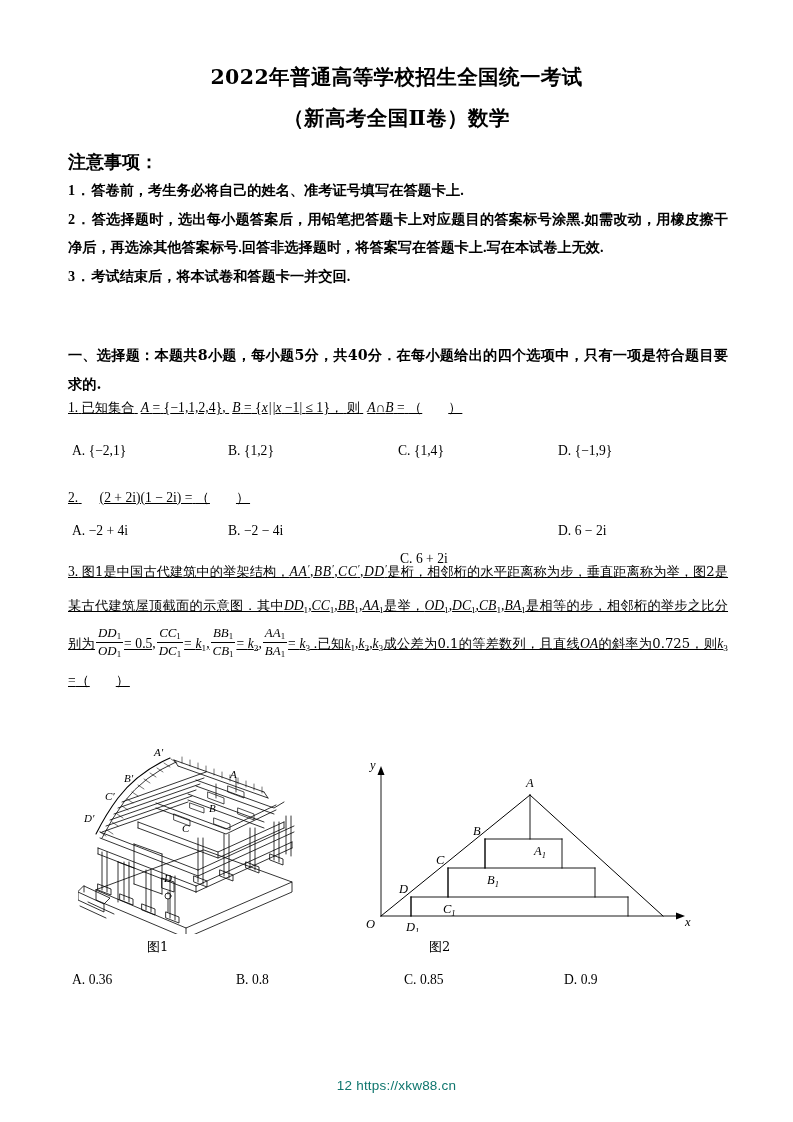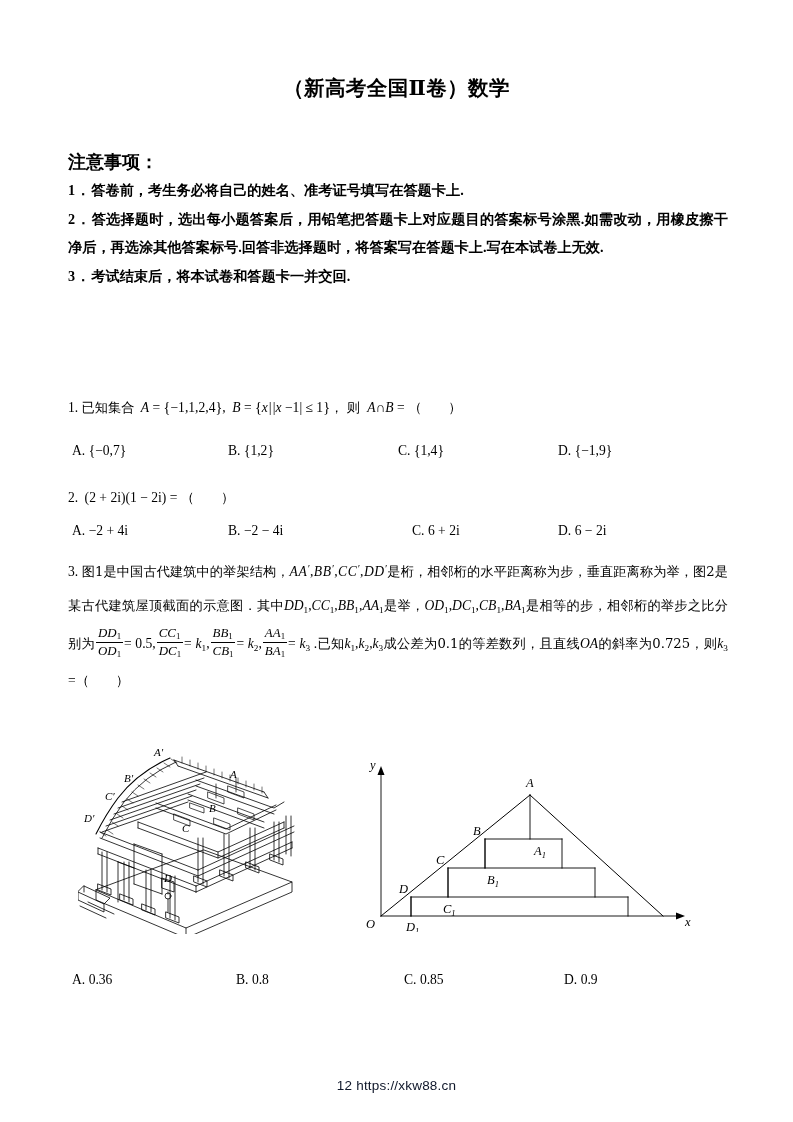--- a/index.html
+++ b/index.html
@@ -69,20 +69,21 @@
     line-height: 28.5px;
     text-align: justify;
     text-justify: inter-ideograph;
   }
 
   
   .q { position: absolute; left: 68px; width: 660px; font-size: 13.6px; }
   .qline {
     line-height: 30px;
     font-family: "Liberation Serif", "DejaVu Serif", serif;
+    text-decoration: underline;
   }
   .cn { font-family: "DejaVu Serif", "Liberation Serif", serif; font-size: 13.2px; }
   .mi { font-style: italic; font-family: "Liberation Serif", serif; }
   .mn { font-style: normal; font-family: "Liberation Serif", serif; }
   .paren-blank { letter-spacing: 0.5px; }
   .paren-blank .gap { display: inline-block; width: 26px; }
 
   sub { font-size: 0.68em; vertical-align: -0.28em; font-style: italic; }
   sub.up { font-style: normal; }
   sup.prime { font-size: 0.75em; vertical-align: 0.42em; font-style: italic; }
@@ -98,21 +99,21 @@
   }
   .opt .lbl { font-style: normal; }
 
   
   .setbrace { font-size: 1.05em; }
 
   
   .frac {
     display: inline-block;
     vertical-align: middle;
-    text-align: left;
+    text-align: center;
     line-height: 1.18;
     font-size: 0.95em;
     margin: 0 1px;
     position: relative;
     top: -0.15em;
   }
   .frac .top { display: block; padding: 0 2px; border-bottom: 1px solid #000; }
   .frac .bot { display: block; padding: 0 2px; }
 
   
@@ -127,96 +128,98 @@
   }
 
   
   .footer {
     position: absolute;
     left: 0; top: 1078px;
     width: 793px;
     text-align: center;
     font-family: "Liberation Sans", "DejaVu Sans", sans-serif;
     font-size: 13.5px;
-    color: #0f172a;
+    color: #0f766e;
     letter-spacing: 0.2px;
   }
 </style>
 </head>
 <body>
 
 <div class="page">
 
   <div class="title-block">
+    <div class="title-line1">2022年普通高等学校招生全国统一考试</div>
     <div class="title-line2">（新高考全国Ⅱ卷）数学</div>
   </div>
 
   <div class="notice">
     <div class="notice-head">注意事项：</div>
     <div class="notice-item">
       <span class="num">1．</span><span>答卷前，考生务必将自己的姓名、准考证号填写在答题卡上.</span>
     </div>
     <div class="notice-item">
       <span class="num">2．</span><span>答选择题时，选出每小题答案后，用铅笔把答题卡上对应题目的答案标号涂黑.如需改动，用橡皮擦干净后，再选涂其他答案标号.回答非选择题时，将答案写在答题卡上.写在本试卷上无效.</span>
     </div>
     <div class="notice-item">
       <span class="num">3．</span><span>考试结束后，将本试卷和答题卡一并交回.</span>
     </div>
   </div>
 
+  <div class="section-head">一、选择题：本题共8小题，每小题5分，共40分．在每小题给出的四个选项中，只有一项是符合题目要求的.</div>
 
   <div class="q" style="top:392px;">
     <div class="qline">
       <span class="mn">1.</span>
       <span class="cn">已知集合</span>
       <span class="mi" style="margin-left:3px;">A</span> <span class="mn">=</span>
       <span class="setbrace">{</span><span class="mn">−1,1,2,4</span><span class="setbrace">}</span><span class="mn">,</span>
       <span class="mi" style="margin-left:3px;">B</span> <span class="mn">=</span>
       <span class="setbrace">{</span><span class="mi">x</span><span class="setbrace" style="margin:0 1px;">|</span><span class="mn">|</span><span class="mi">x</span> <span class="mn">−1</span><span class="mn">|</span> <span class="mn">≤ 1</span><span class="setbrace">}</span><span class="cn">，</span>
       <span class="cn">则</span>
       <span class="mi" style="margin-left:4px;">A</span><span class="mn">∩</span><span class="mi">B</span> <span class="mn">=</span>
       <span class="paren-blank">（<span class="gap"></span>）</span>
     </div>
   </div>
   <div class="options" style="top:443px;">
     <div class="opt" style="left:4px;">
       <span class="lbl">A.</span>
-      <span>{−0,7}</span>
+      <span>{−2,1}</span>
     </div>
     <div class="opt" style="left:160px;">
       <span class="lbl">B.</span>
       <span>{1,2}</span>
     </div>
     <div class="opt" style="left:330px;">
       <span class="lbl">C.</span>
       <span>{1,4}</span>
     </div>
     <div class="opt" style="left:490px;">
       <span class="lbl">D.</span>
       <span>{−1,9}</span>
     </div>
   </div>
 
   <div class="q" style="top:483px;">
     <div class="qline">
       <span class="mn">2.</span>
-      <span class="mn" style="margin-left:3px;">(2 + 2i)(1 − 2i) =</span>
+      <span class="mn" style="margin-left:18px;">(2 + 2i)(1 − 2i) =</span>
       <span class="paren-blank">（<span class="gap"></span>）</span>
     </div>
   </div>
   <div class="options" style="top:523px;">
     <div class="opt" style="left:4px;">
       <span class="lbl">A.</span>
       <span>−2 + 4i</span>
     </div>
     <div class="opt" style="left:160px;">
       <span class="lbl">B.</span>
       <span>−2 − 4i</span>
     </div>
-    <div class="opt" style="left:344px;">
+    <div class="opt" style="left:332px;margin-top:28px;">
       <span class="lbl">C.</span>
       <span>6 + 2i</span>
     </div>
     <div class="opt" style="left:490px;">
       <span class="lbl">D.</span>
       <span>6 − 2i</span>
     </div>
   </div>
 
   <div class="q" style="top:552px;">
@@ -424,20 +427,24 @@
 
           <text x="171" y="99" font-style="italic">A<tspan font-size="8.5" dy="3">1</tspan></text>
           <text x="124" y="128" font-style="italic">B<tspan font-size="8.5" dy="3">1</tspan></text>
           <text x="80" y="157" font-style="italic">C<tspan font-size="8.5" dy="3">1</tspan></text>
           <text x="43" y="175" font-style="italic">D<tspan font-size="8.5" dy="3">1</tspan></text>
         </g>
       </svg>
     </div>
   </div>
 
+  <div class="fig-captions">
+    <div class="fig-cap" style="left:79px;">图1</div>
+    <div class="fig-cap" style="left:361px;">图2</div>
+  </div>
 
   <div class="options" style="top:972px;">
     <div class="opt" style="left:4px;">
       <span class="lbl">A.</span>
       <span>0.36</span>
     </div>
     <div class="opt" style="left:168px;">
       <span class="lbl">B.</span>
       <span>0.8</span>
     </div>

